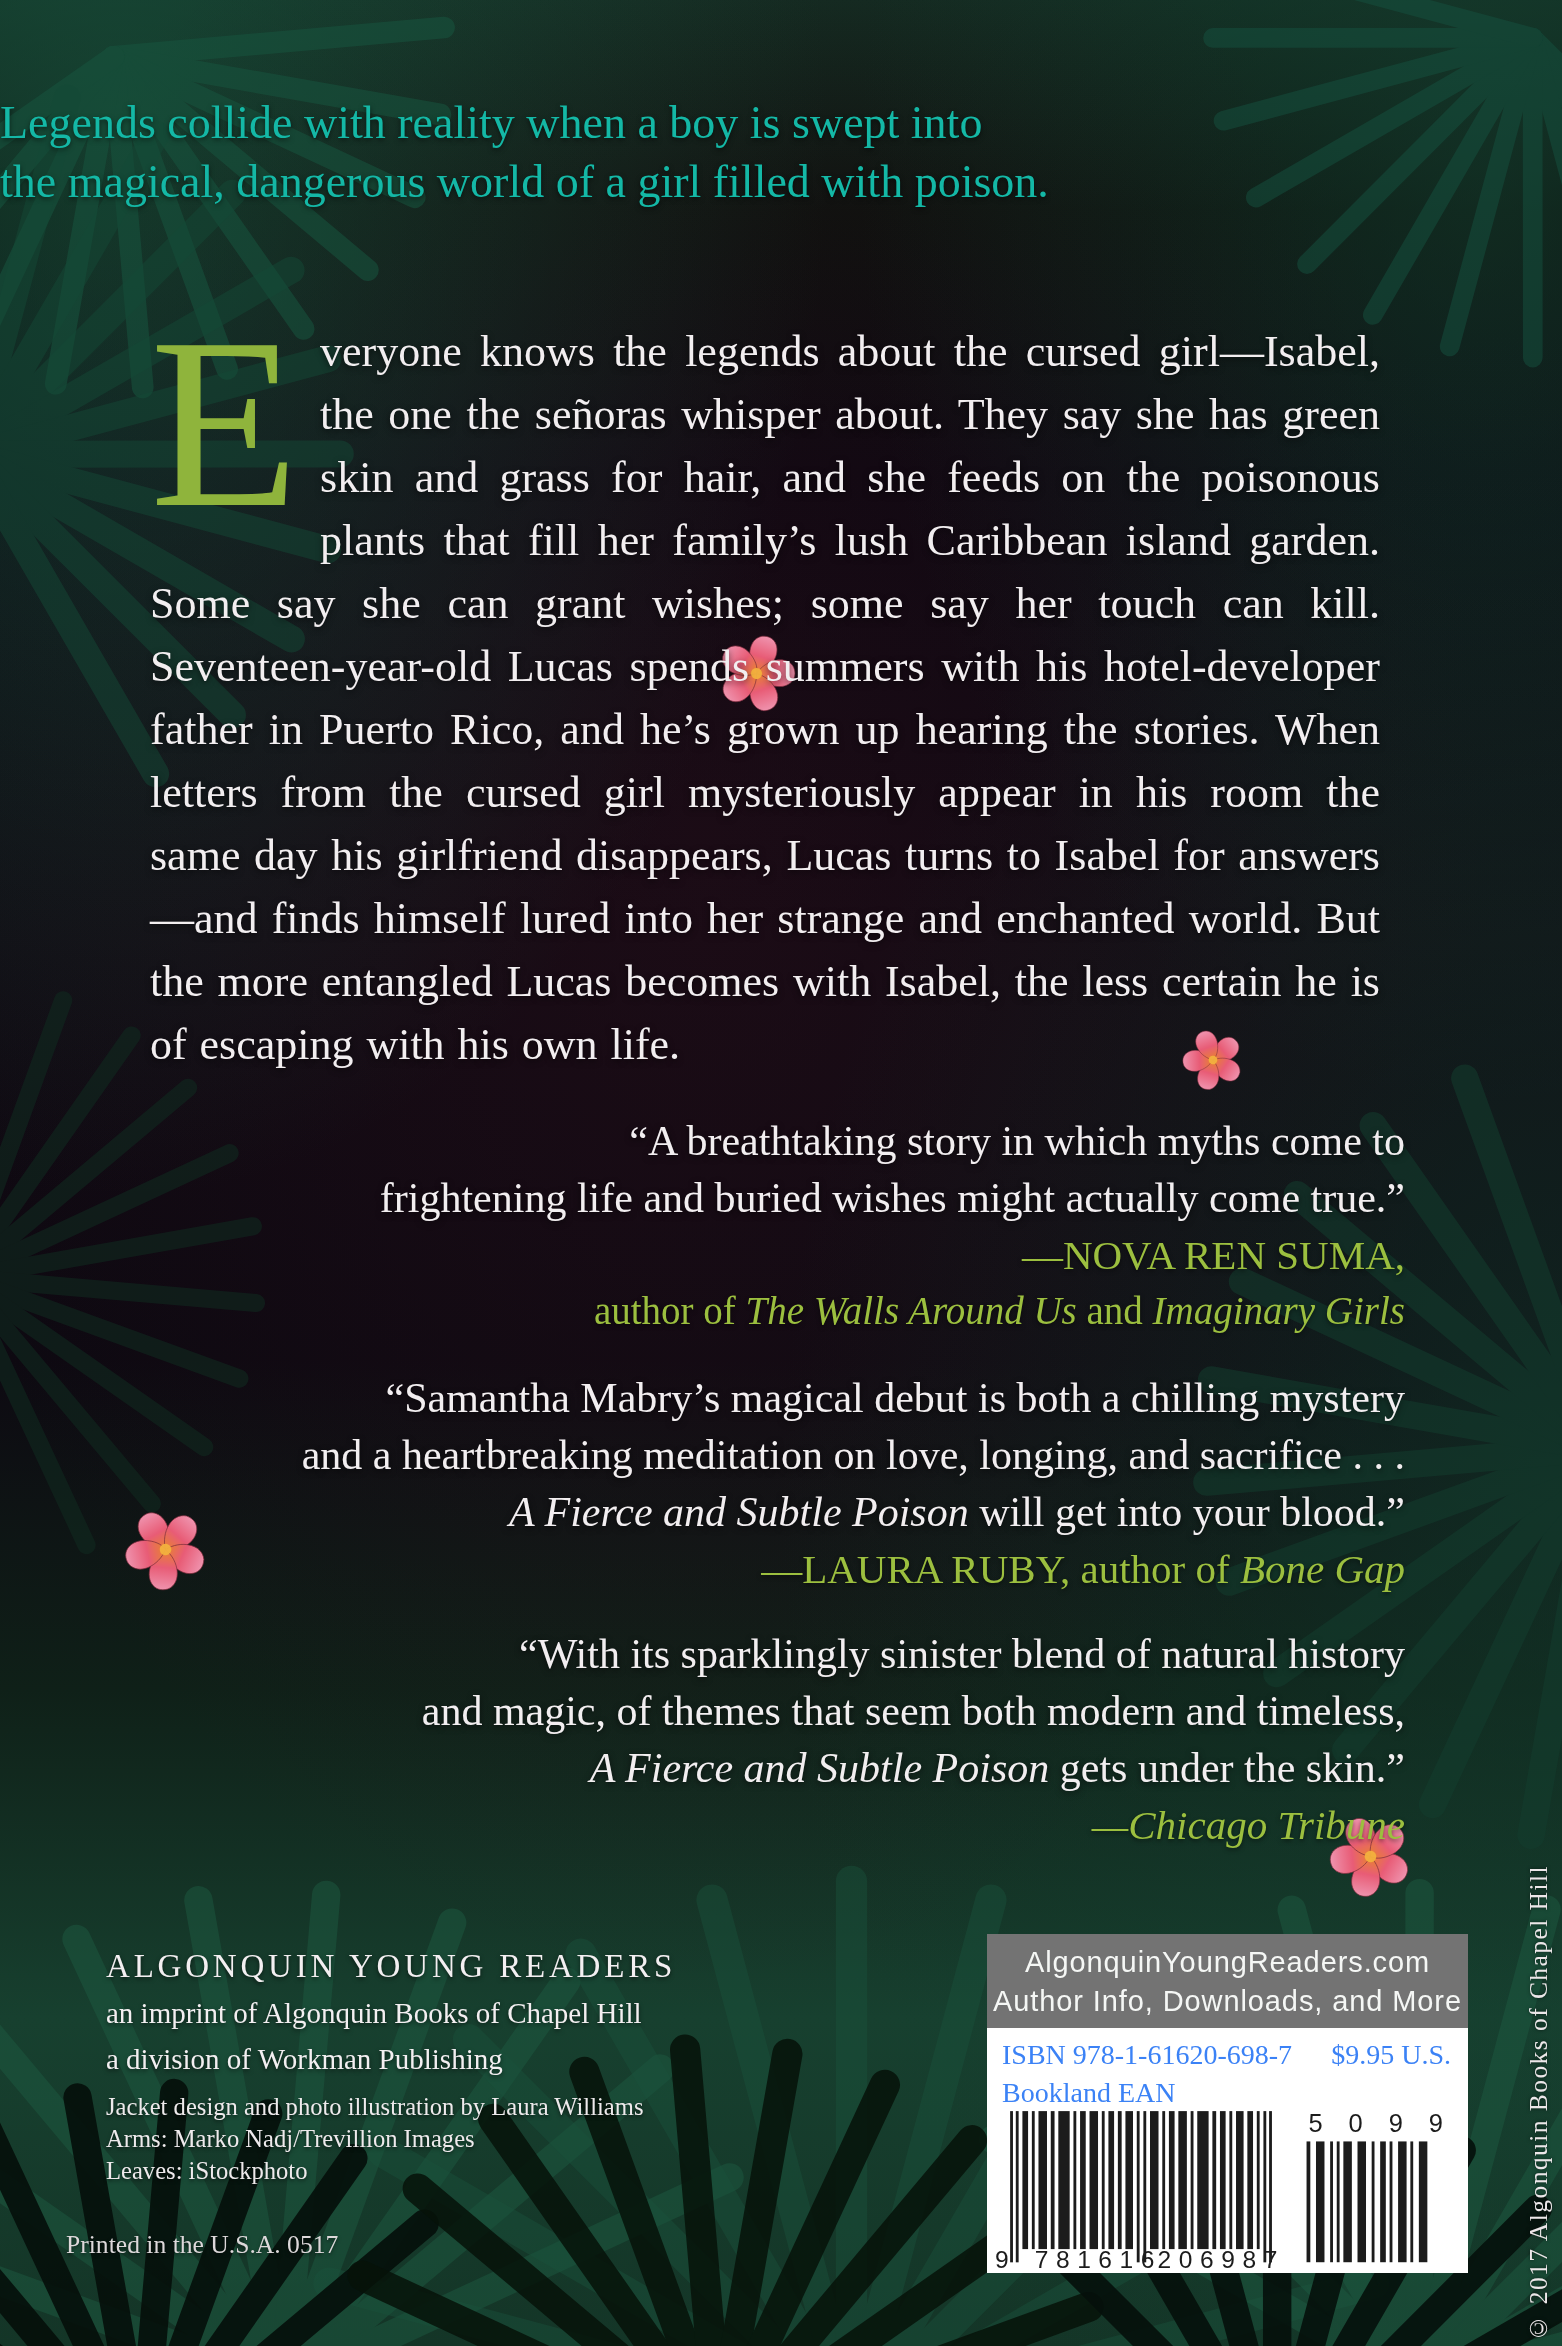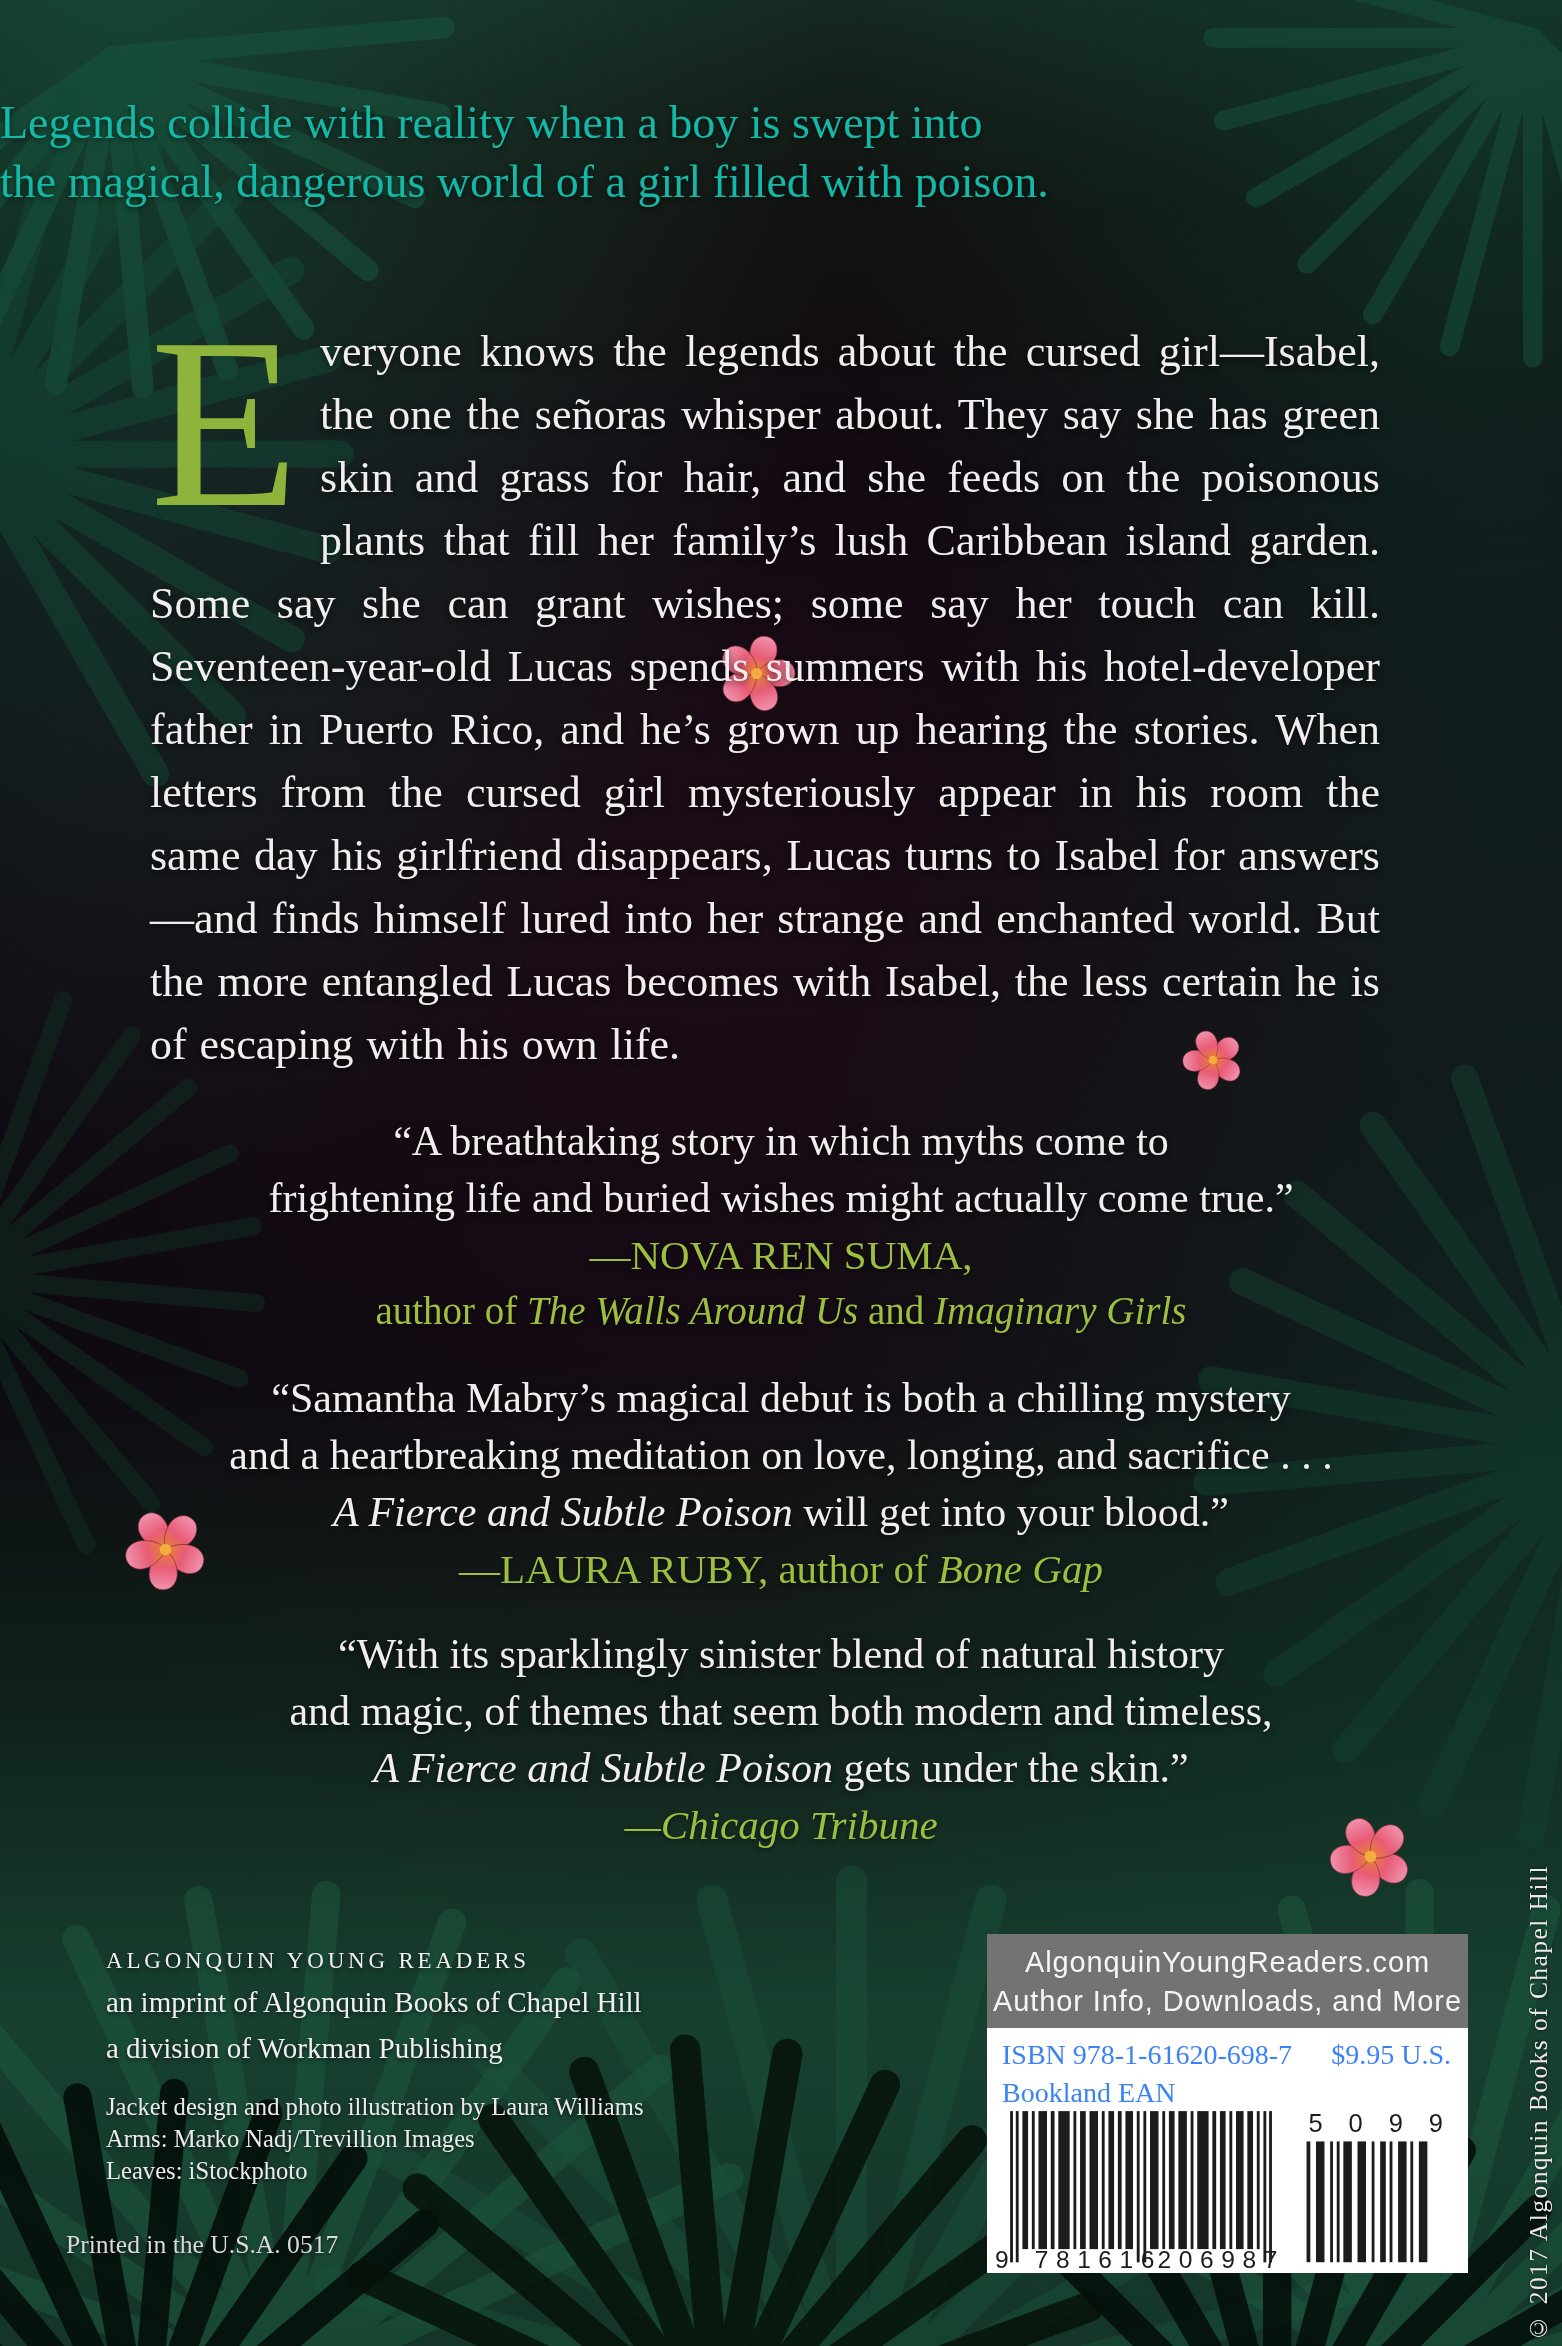--- a/index.html
+++ b/index.html
@@ -19,34 +19,34 @@
   .synopsis{
     position:absolute;left:150px;top:320px;width:1230px;
     font-size:44px;line-height:63px;color:#f2eef0;text-align:justify;
     word-spacing:1.9px;text-shadow:0 1.9px 6.6px rgba(0,0,0,.6);
   }
   .dropcap{
     float:left;color:#8fb43c;font-size:244px;line-height:194px;height:189px;
     margin:5.7px 21px 0 0;text-shadow:none;
   }
   .quote{
-    position:absolute;left:151px;width:1260px;text-align:center;
+    position:absolute;left:145px;width:1260px;text-align:right;
     color:#f2eef0;font-size:42px;line-height:57px;
     text-shadow:0 1.9px 6.6px rgba(0,0,0,.6);
   }
   .q1{top:1113px;} .q2{top:1370px;} .q3{top:1626px;}
   .attr{color:#9cbf3f;font-size:41px;line-height:55px;margin-top:1px;text-shadow:0 1.9px 4.7px rgba(0,0,0,.5);}
   .it{font-style:italic;}
   .attr-it{font-style:italic;}
 
   .publisher{
     position:absolute;left:106px;top:1948px;color:#f3eff1;
     text-shadow:0 1.9px 4.7px rgba(0,0,0,.55);
   }
-  .pub-name{font-size:23px;letter-spacing:3.8px;}
+  .pub-name{font-size:33px;letter-spacing:3.8px;}
   .pub-line{font-size:29px;margin-top:12.3px;}
   .credits{
     position:absolute;left:106px;top:2091px;color:#eeeaec;
     font-size:24.6px;line-height:32px;text-shadow:0 1.9px 3.8px rgba(0,0,0,.55);
   }
   .printed{
     position:absolute;left:66px;top:2230px;color:#ddd8da;font-size:25.6px;
     text-shadow:0 1.9px 3.8px rgba(0,0,0,.55);
   }
 

